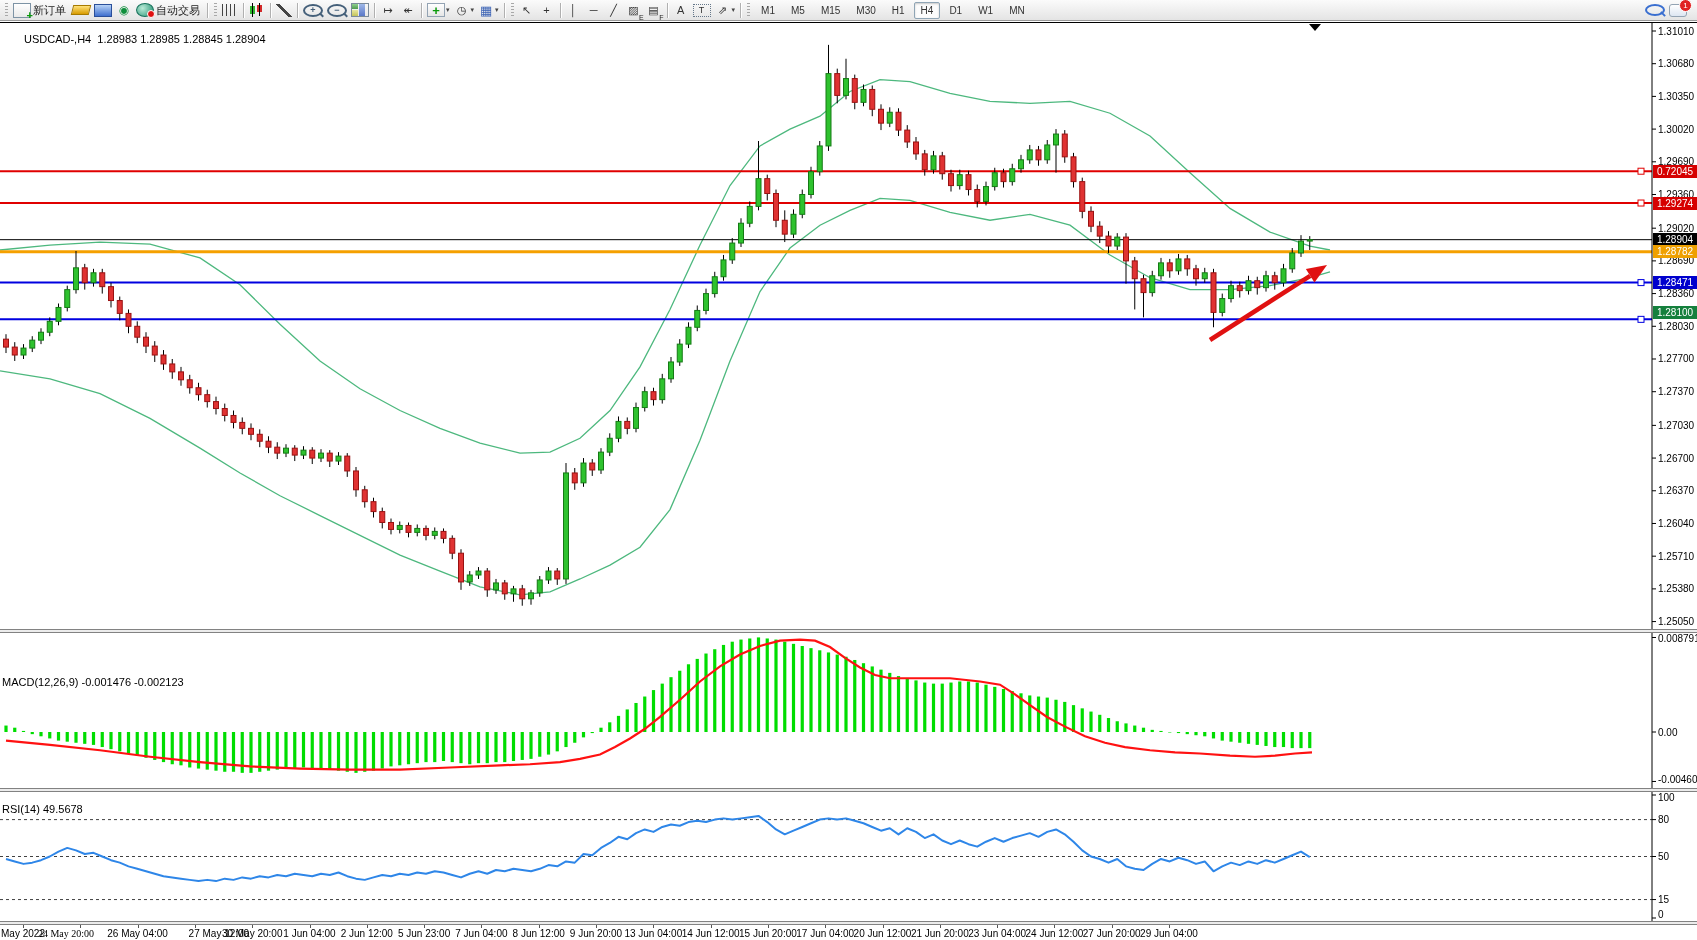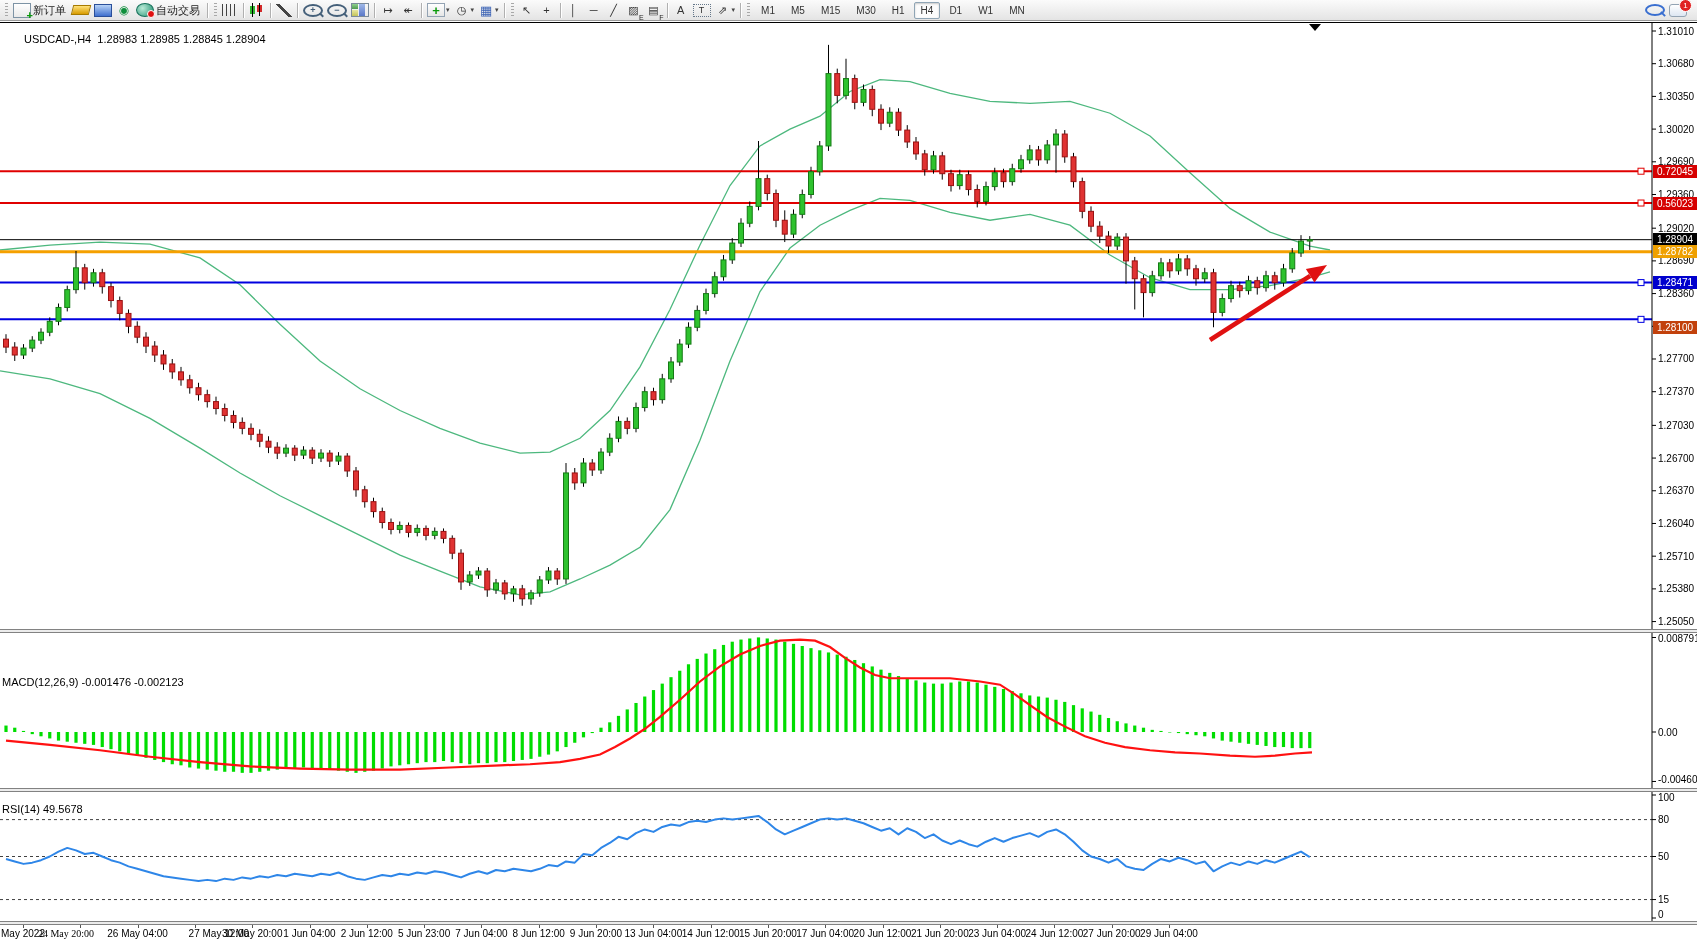--- a/index.html
+++ b/index.html
@@ -739,19 +739,19 @@
       <span class="time-lbl" style="left: 1054.4px;">24 Jun 12:00</span>
       <span class="time-tick" style="left: 1054.4px;"></span>
       <span class="time-lbl" style="left: 1111.7px;">27 Jun 20:00</span>
       <span class="time-tick" style="left: 1111.7px;"></span>
       <span class="time-lbl" style="left: 1169px;">29 Jun 04:00</span>
       <span class="time-tick" style="left: 1169px;"></span>
     </div>
 
   <div id="badges">
       <div class="price-badge" style="top: 164.712px; background: rgb(214, 0, 0);">0.72045</div>
-      <div class="price-badge" style="top: 196.52px; background: rgb(214, 0, 0);">0.56023</div>
+      <div class="price-badge" style="top: 196.52px; background: rgb(214, 0, 0);">1.29274</div>
       <div class="price-badge" style="top: 233.184px; background: rgb(0, 0, 0);">1.28904</div>
       <div class="price-badge" style="top: 245.273px; background: rgb(239, 160, 0);">1.28782</div>
       <div class="price-badge" style="top: 276.09px; background: rgb(0, 0, 205);">1.28471</div>
-      <div class="price-badge" style="top: 321px; background: #c2410c;">1.28100</div>
+      <div class="price-badge" style="top: 306px; background: #15803d;">1.28100</div>
     </div>
 </div>
 
 </body></html>

